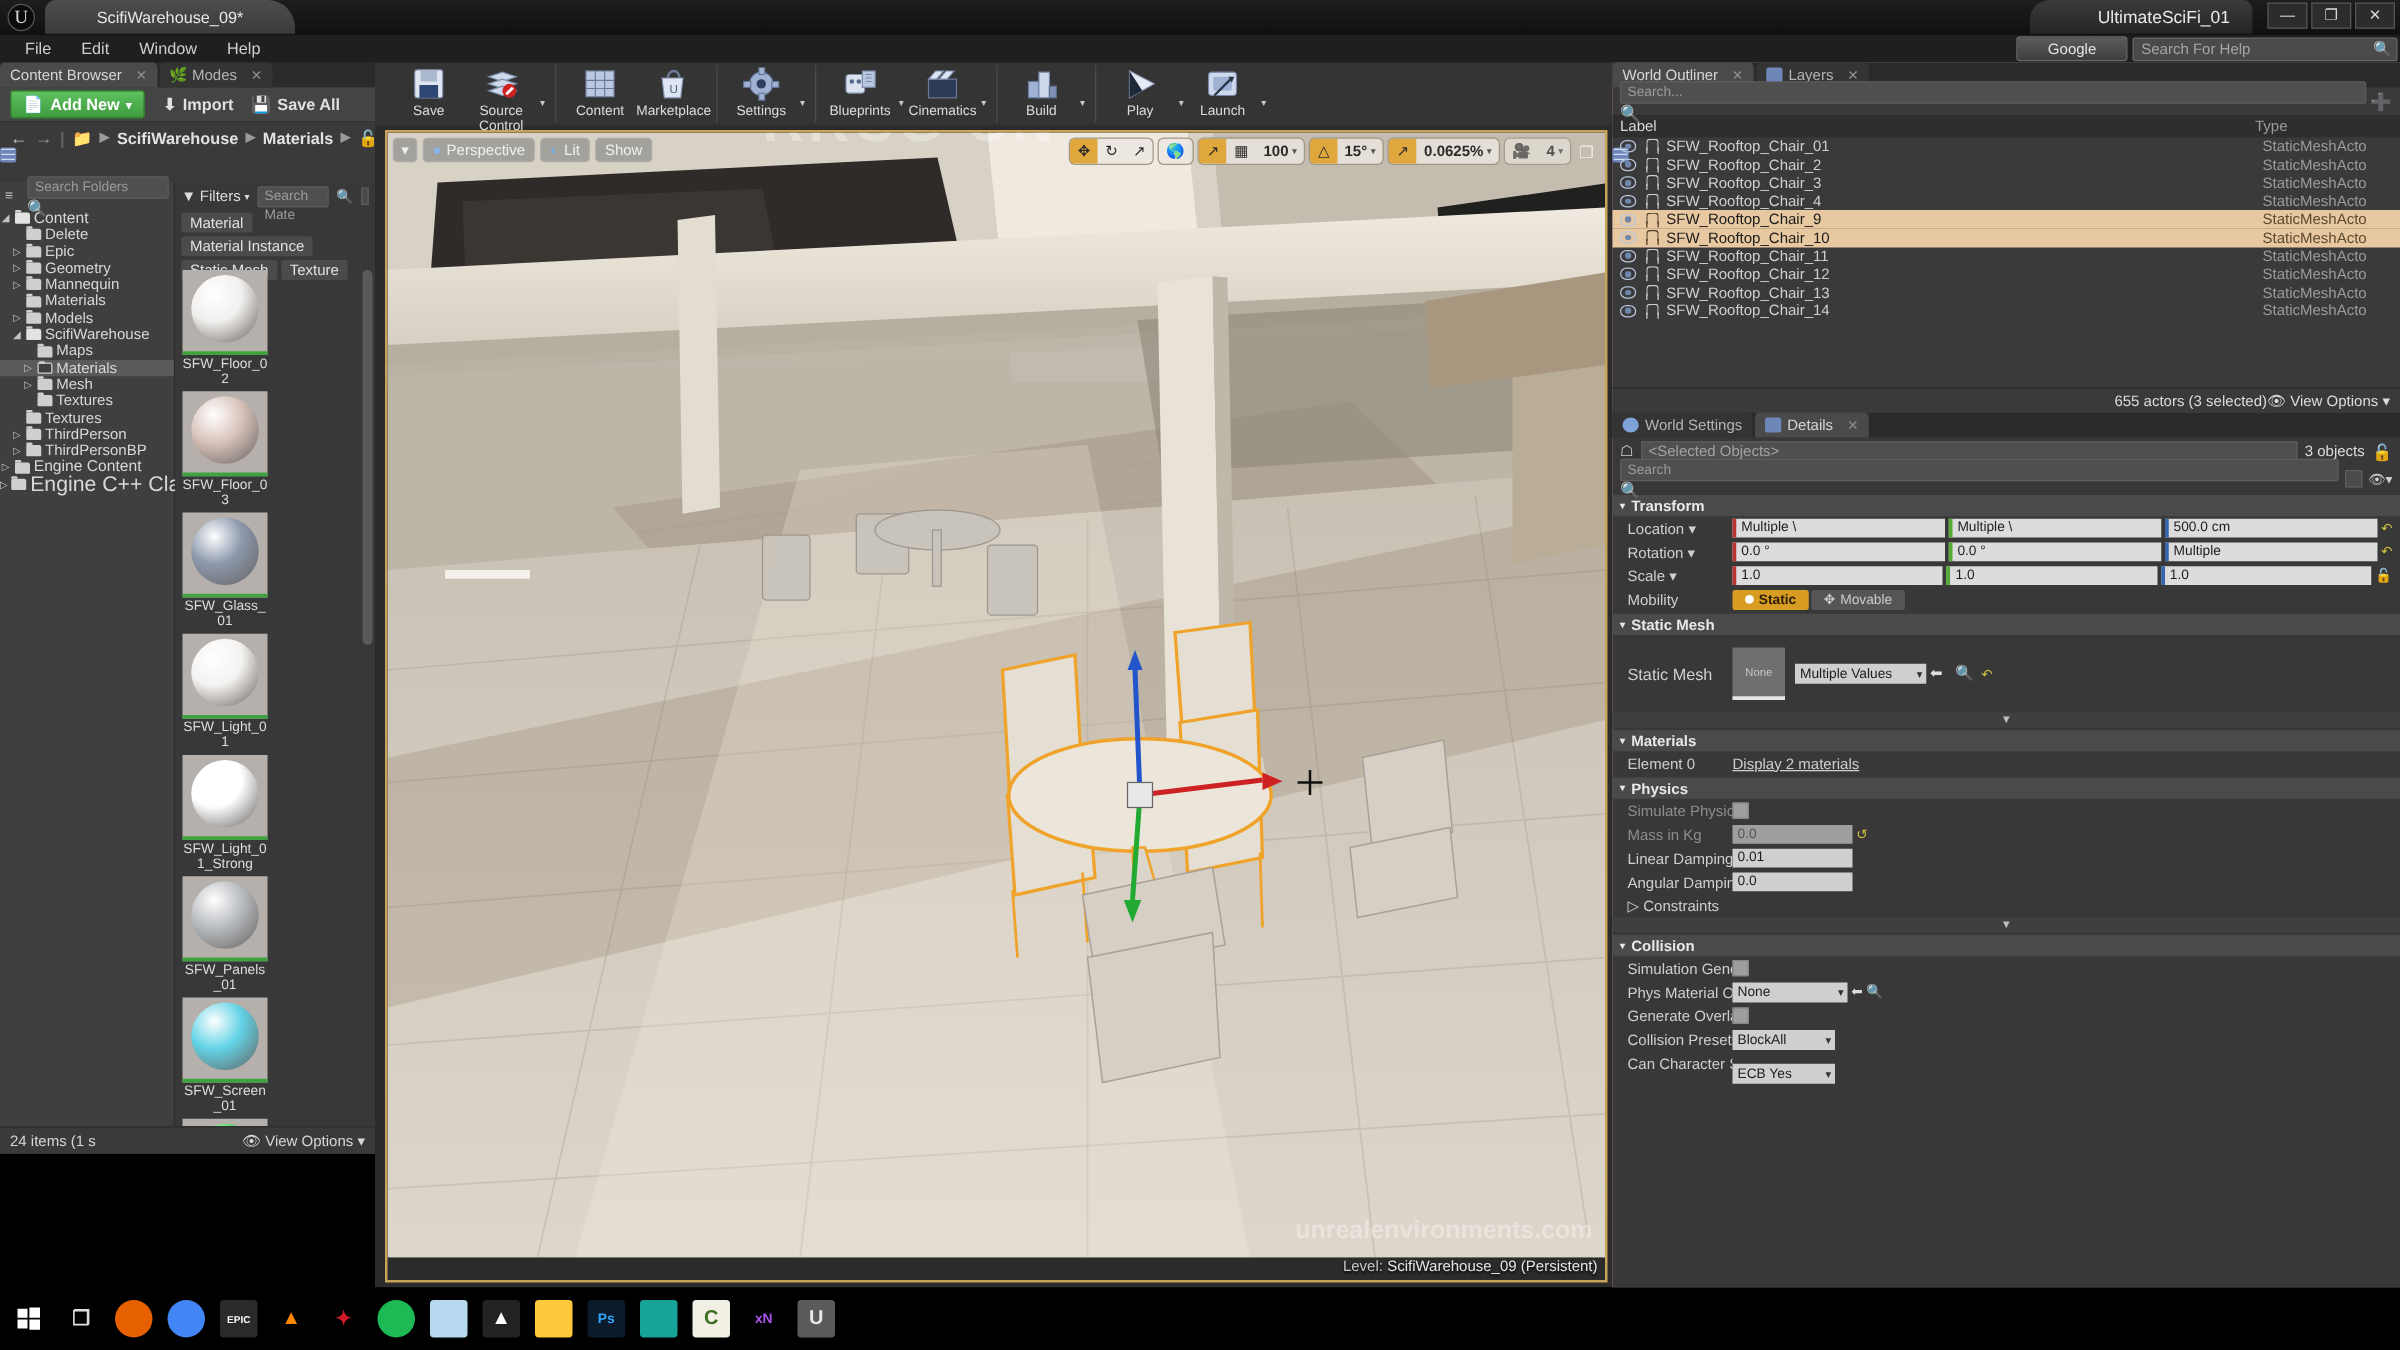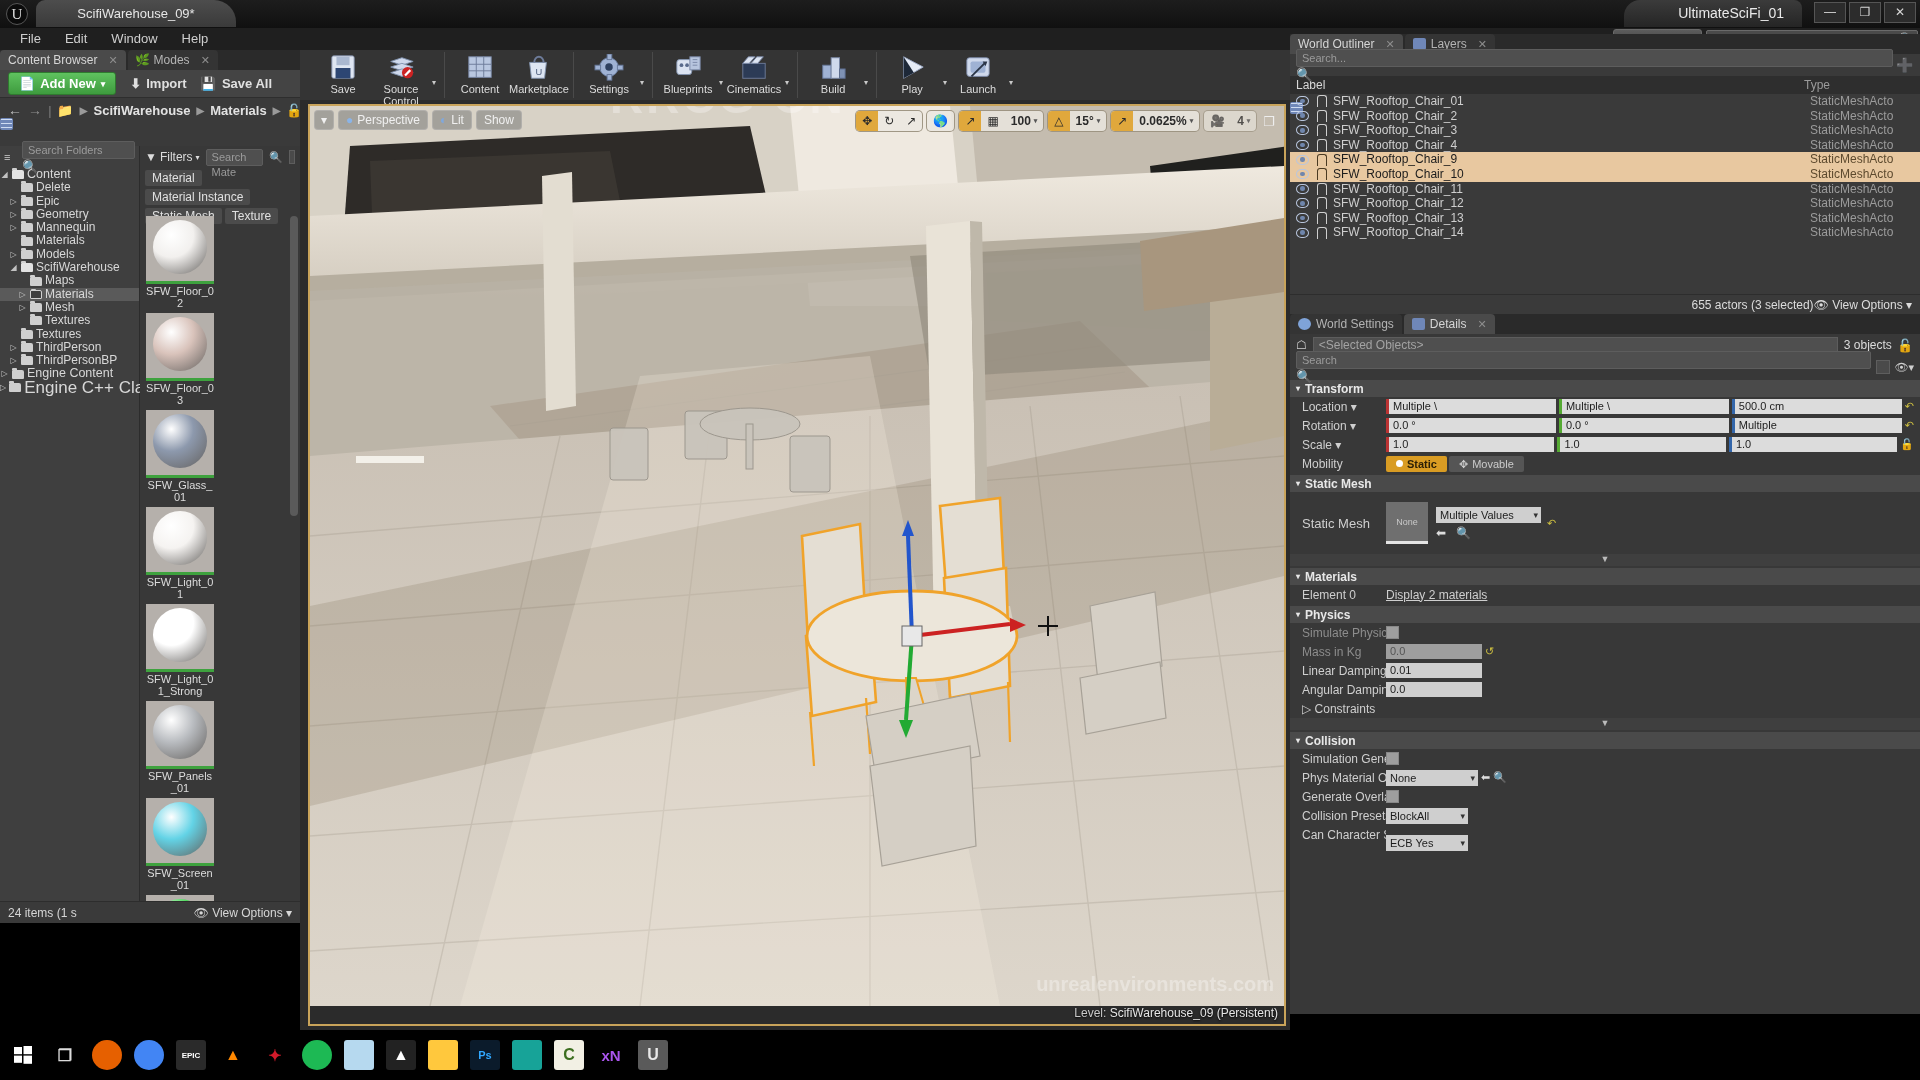--- a/index.html
+++ b/index.html
@@ -154,21 +154,21 @@
   .levelbar { position:absolute; right:6px; bottom:4px; font-size:12px; color:#e6e6e6;
               text-shadow:0 1px 2px #000; z-index:5; }
   .levelbar b { color:#c9c9c9; font-weight:normal; }
 
   .crosshair { position:absolute; z-index:4; width:20px; height:20px; }
   .crosshair:before,.crosshair:after{ content:""; position:absolute; background:#111; }
   .crosshair:before{ left:9px; top:0; width:1.5px; height:20px; }
   .crosshair:after{ left:0; top:9px; width:20px; height:1.5px; }
 
   
-  .right { position:absolute; left:1290px; top:34px; width:630px; height:980px; background:#f9a8d4; }
+  .right { position:absolute; left:1290px; top:50px; width:630px; height:980px; background:#f9a8d4; }
   .outliner { position:relative; height:280px; background:#3a3a3a; }
   .olsearch { height:22px; display:flex; align-items:center; gap:4px; padding:2px 6px; }
   .olhdr { height:18px; background:#2e2e2e; display:flex; align-items:center;
            font-size:12px; color:#d8d8d8; padding:0 6px; }
   .olrow { height:14.6px; display:flex; align-items:center; gap:6px; font-size:12px;
            padding-left:6px; line-height:14.6px; }
   .olrow.sel { background:#e8c8a0; color:#1c1c1c; }
   .eye { width:13px; height:10px; flex:0 0 auto; position:relative; }
   .eye:before{ content:""; position:absolute; inset:0; border:1.4px solid #b9c6dd;
                border-radius:50% / 60%; }
@@ -926,21 +926,21 @@
         </span>
       </div>
 
       <div class="section">
         <span style="font-size:8px">▾</span>
         <span>Static Mesh</span>
       </div>
       <div style="display:flex;align-items:center;height:62px;">
         <span class="plbl">Static Mesh</span>
         <span class="meshbox">None</span>
-        <span style="margin-left:8px;display:flex;flex-direction:column;gap:3px;">
+        <span style="margin-left:8px;display:flex;gap:3px;">
           <span class="combo" style="width:105px">Multiple Values</span>
           <span style="display:flex;gap:10px;color:#ddd;font-size:12px;">
             <span>⬅</span>
             <span>🔍</span>
           </span>
         </span>
         <span class="reset" style="margin-left:6px">↶</span>
       </div>
       <div class="expander">▼</div>
 
@@ -1049,17 +1049,17 @@
         <div class="tbi" style="color: rgb(255, 255, 255); background: rgb(42, 42, 42); border-radius: 3px; font-size: 8px; font-weight: bold;">EPIC</div>
         <div class="tbi" style="color: rgb(255, 136, 0); font-size: 16px; font-weight: bold;">▲</div>
         <div class="tbi" style="color: rgb(209, 26, 42); font-size: 16px; font-weight: bold;">✦</div>
         <div class="tbi" style="color: transparent; background: rgb(29, 185, 84); border-radius: 50%; font-size: 16px; font-weight: bold;"></div>
         <div class="tbi" style="color: rgb(119, 25, 170); background: rgb(182, 217, 239); border-radius: 3px; font-size: 16px; font-weight: bold;"></div>
         <div class="tbi" style="color: rgb(255, 255, 255); background: rgb(34, 34, 34); border-radius: 3px; font-size: 16px; font-weight: bold;">▲</div>
         <div class="tbi" style="color: transparent; background: rgb(255, 200, 61); border-radius: 3px; font-size: 16px; font-weight: bold;"></div>
         <div class="tbi" style="color: rgb(49, 168, 255); background: rgb(11, 27, 43); border-radius: 3px; font-size: 11px; font-weight: bold;">Ps</div>
         <div class="tbi" style="color: transparent; background: rgb(23, 163, 152); border-radius: 3px; font-size: 16px; font-weight: bold;"></div>
         <div class="tbi" style="color: rgb(60, 110, 31); background: rgb(242, 240, 228); border-radius: 3px; font-size: 16px; font-weight: bold;">C</div>
-        <div class="tbi" style="color: rgb(170, 85, 238); font-size: 15px; font-weight: bold;">xN</div>
+        <div class="tbi" style="color: rgb(170, 85, 238); font-size: 11px; font-weight: bold;">xN</div>
         <div class="tbi" style="color: rgb(232, 232, 232); background: rgb(90, 90, 90); border-radius: 3px; font-size: 16px; font-weight: bold;">U</div>
       </div>
   </div>
 </div>
 
 </body></html>

